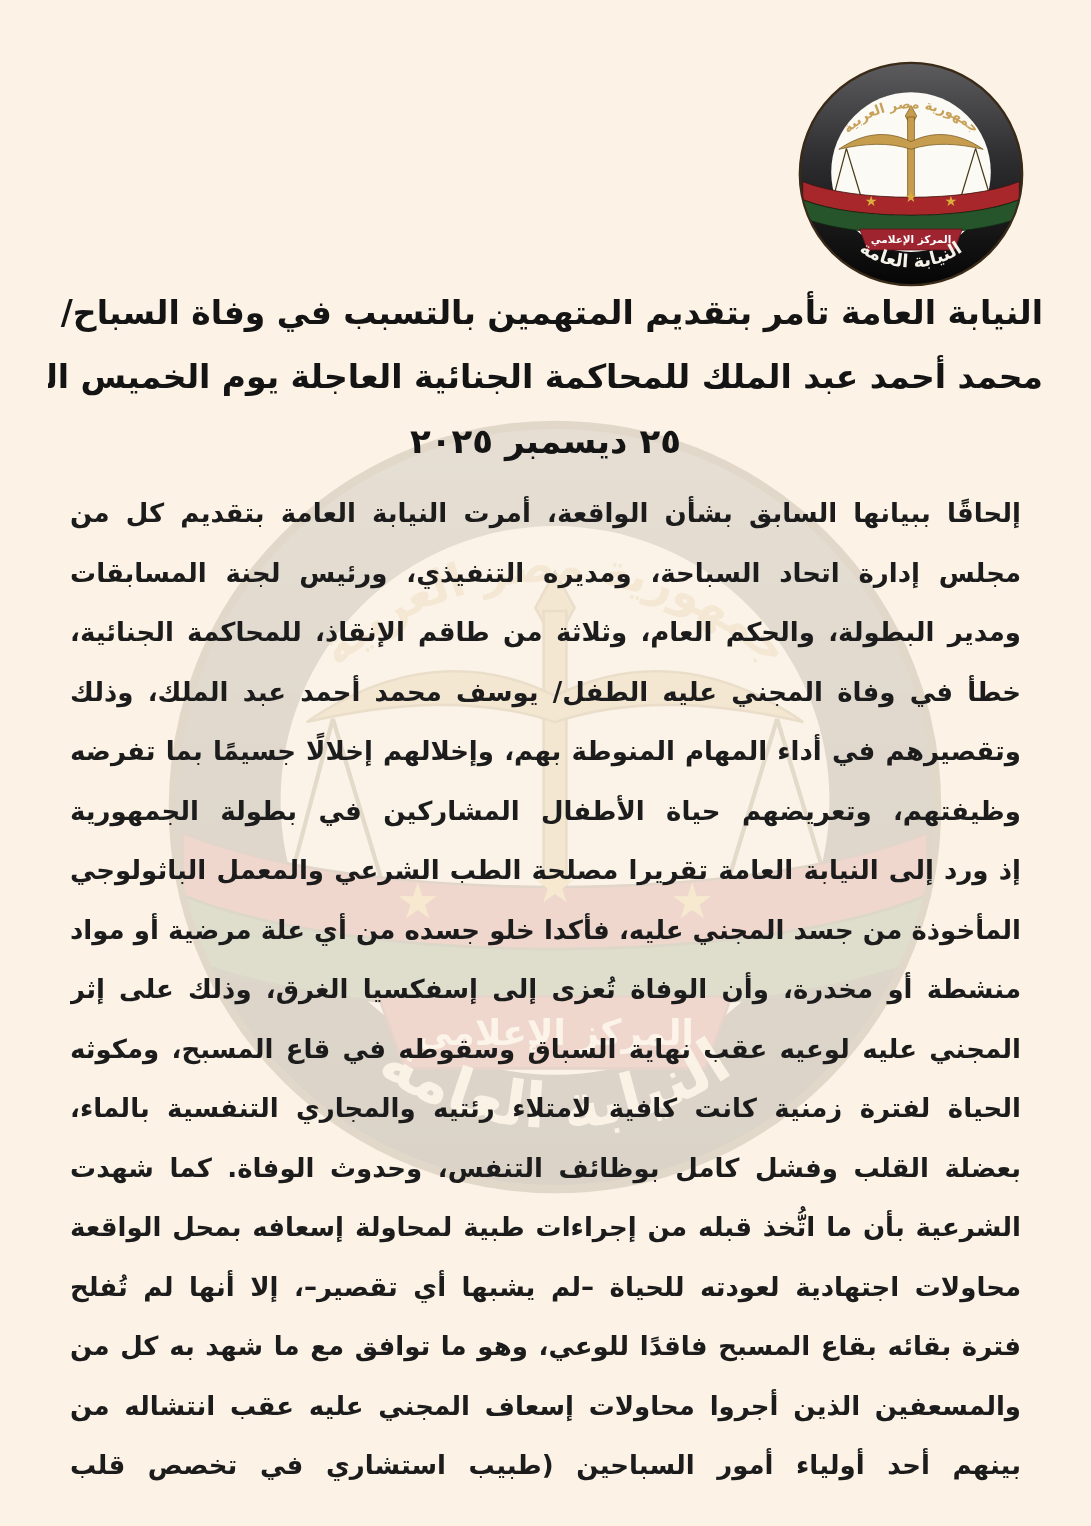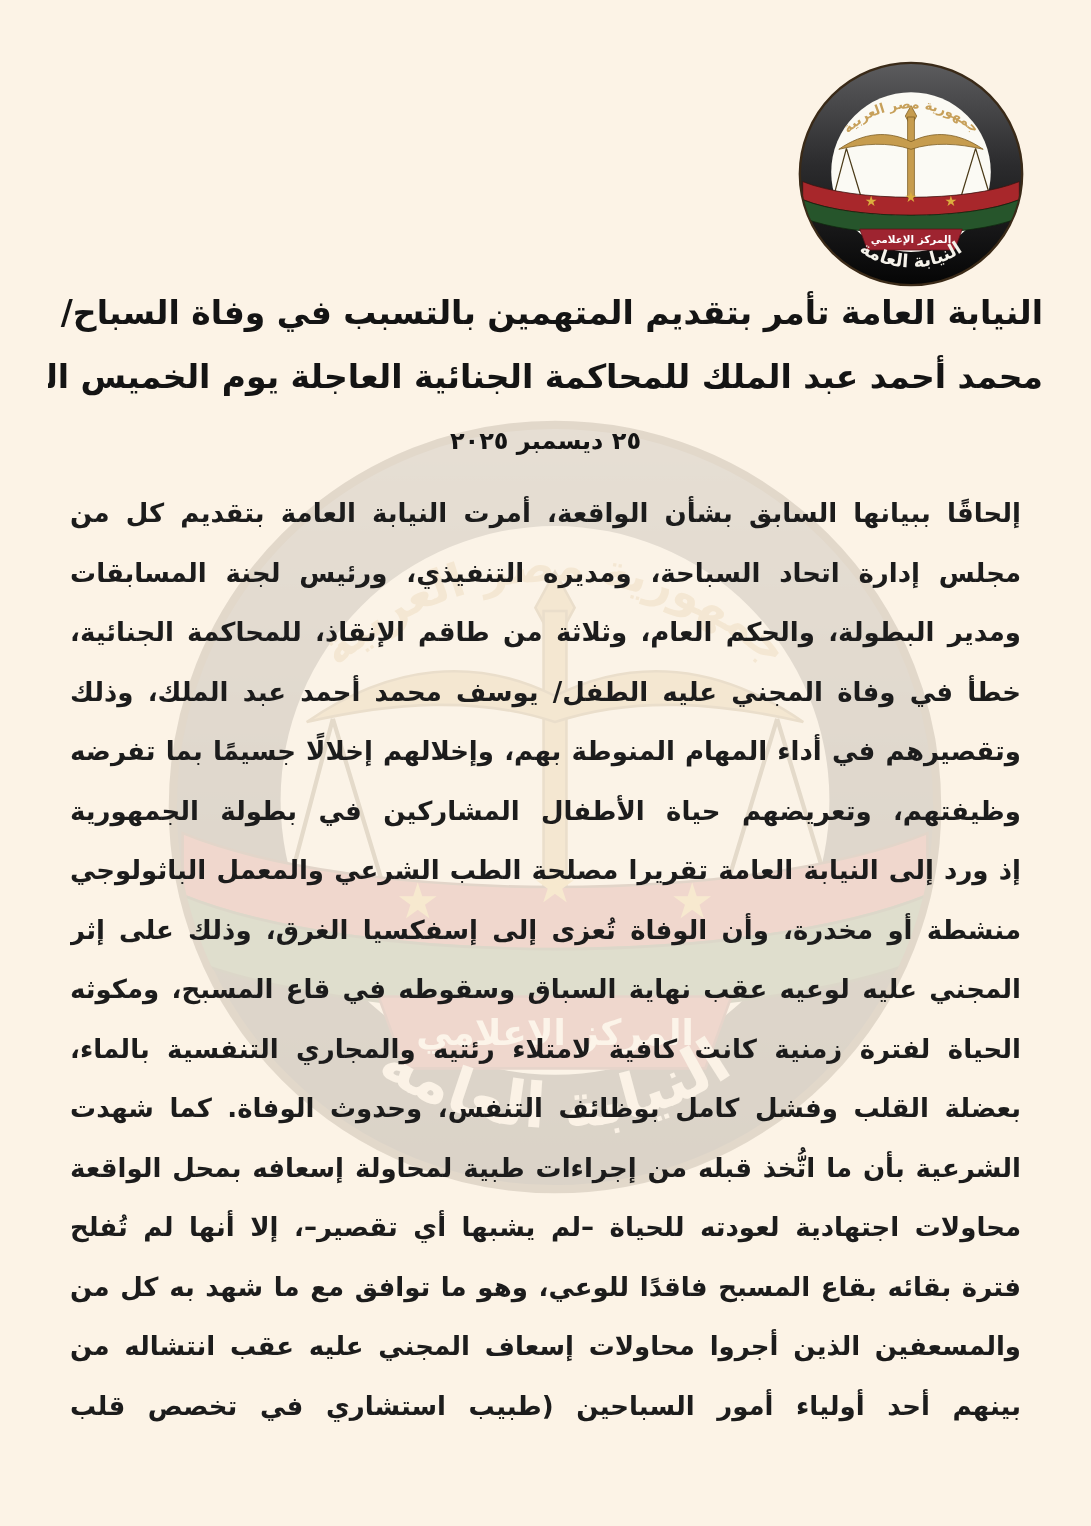--- a/index.html
+++ b/index.html
@@ -16,21 +16,21 @@
     opacity:0.13; pointer-events:none;
   }
   
   .headline {
     position:absolute; top:281px; left:48px; right:48px;
     direction:rtl; text-align:center;
     font-weight:bold; color:#141414;
     font-size:33px; line-height:64px;
   }
   .headline .h-line { white-space:nowrap; height:64px; overflow:hidden; }
-  .headline .h-date { font-size:24px; }
+  .headline .h-date { font-size:34px; }
   
   .body-text {
     position:absolute; top:484px; left:70px; right:70px;
     direction:rtl; color:#1c1c1c; font-weight:bold;
     font-size:26px; line-height:59.5px;
   }
   .body-line {
     height:59.5px; overflow:hidden;
     text-align:justify; text-align-last:justify;
   }
@@ -110,20 +110,21 @@
   </div>
 
   <div class="body-text">
     <div class="body-line">إلحاقًا ببيانها السابق بشأن الواقعة، أمرت النيابة العامة بتقديم كل من رئيس وأعضاء</div>
     <div class="body-line">مجلس إدارة اتحاد السباحة، ومديره التنفيذي، ورئيس لجنة المسابقات بالاتحاد،</div>
     <div class="body-line">ومدير البطولة، والحكم العام، وثلاثة من طاقم الإنقاذ، للمحاكمة الجنائية، لتسببهم</div>
     <div class="body-line">خطأ في وفاة المجني عليه الطفل/ يوسف محمد أحمد عبد الملك، وذلك بإهمالهم</div>
     <div class="body-line">وتقصيرهم في أداء المهام المنوطة بهم، وإخلالهم إخلالًا جسيمًا بما تفرضه عليهم أصول</div>
     <div class="body-line">وظيفتهم، وتعريضهم حياة الأطفال المشاركين في بطولة الجمهورية للسباحة للخطر.</div>
     <div class="body-line">إذ ورد إلى النيابة العامة تقريرا مصلحة الطب الشرعي والمعمل الباثولوجي للعينات</div>
+    <div class="body-line">المأخوذة من جسد المجني عليه، فأكدا خلو جسده من أي علة مرضية أو مواد</div>
     <div class="body-line">منشطة أو مخدرة، وأن الوفاة تُعزى إلى إسفكسيا الغرق، وذلك على إثر فقدان</div>
     <div class="body-line">المجني عليه لوعيه عقب نهاية السباق وسقوطه في قاع المسبح، ومكوثه به على قيد</div>
     <div class="body-line">الحياة لفترة زمنية كانت كافية لامتلاء رئتيه والمجاري التنفسية بالماء، وحدوث توقف</div>
     <div class="body-line">بعضلة القلب وفشل كامل بوظائف التنفس، وحدوث الوفاة. كما شهدت الطبيبة</div>
     <div class="body-line">الشرعية بأن ما اتُّخذ قبله من إجراءات طبية لمحاولة إسعافه بمحل الواقعة كانت</div>
     <div class="body-line">محاولات اجتهادية لعودته للحياة –لم يشبها أي تقصير–، إلا أنها لم تُفلح لطول</div>
     <div class="body-line">فترة بقائه بقاع المسبح فاقدًا للوعي، وهو ما توافق مع ما شهد به كل من الأطباء</div>
     <div class="body-line">والمسعفين الذين أجروا محاولات إسعاف المجني عليه عقب انتشاله من المسبح، ومن</div>
     <div class="body-line final">بينهم أحد أولياء أمور السباحين (طبيب استشاري في تخصص قلب الأطفال).</div>
   </div>

